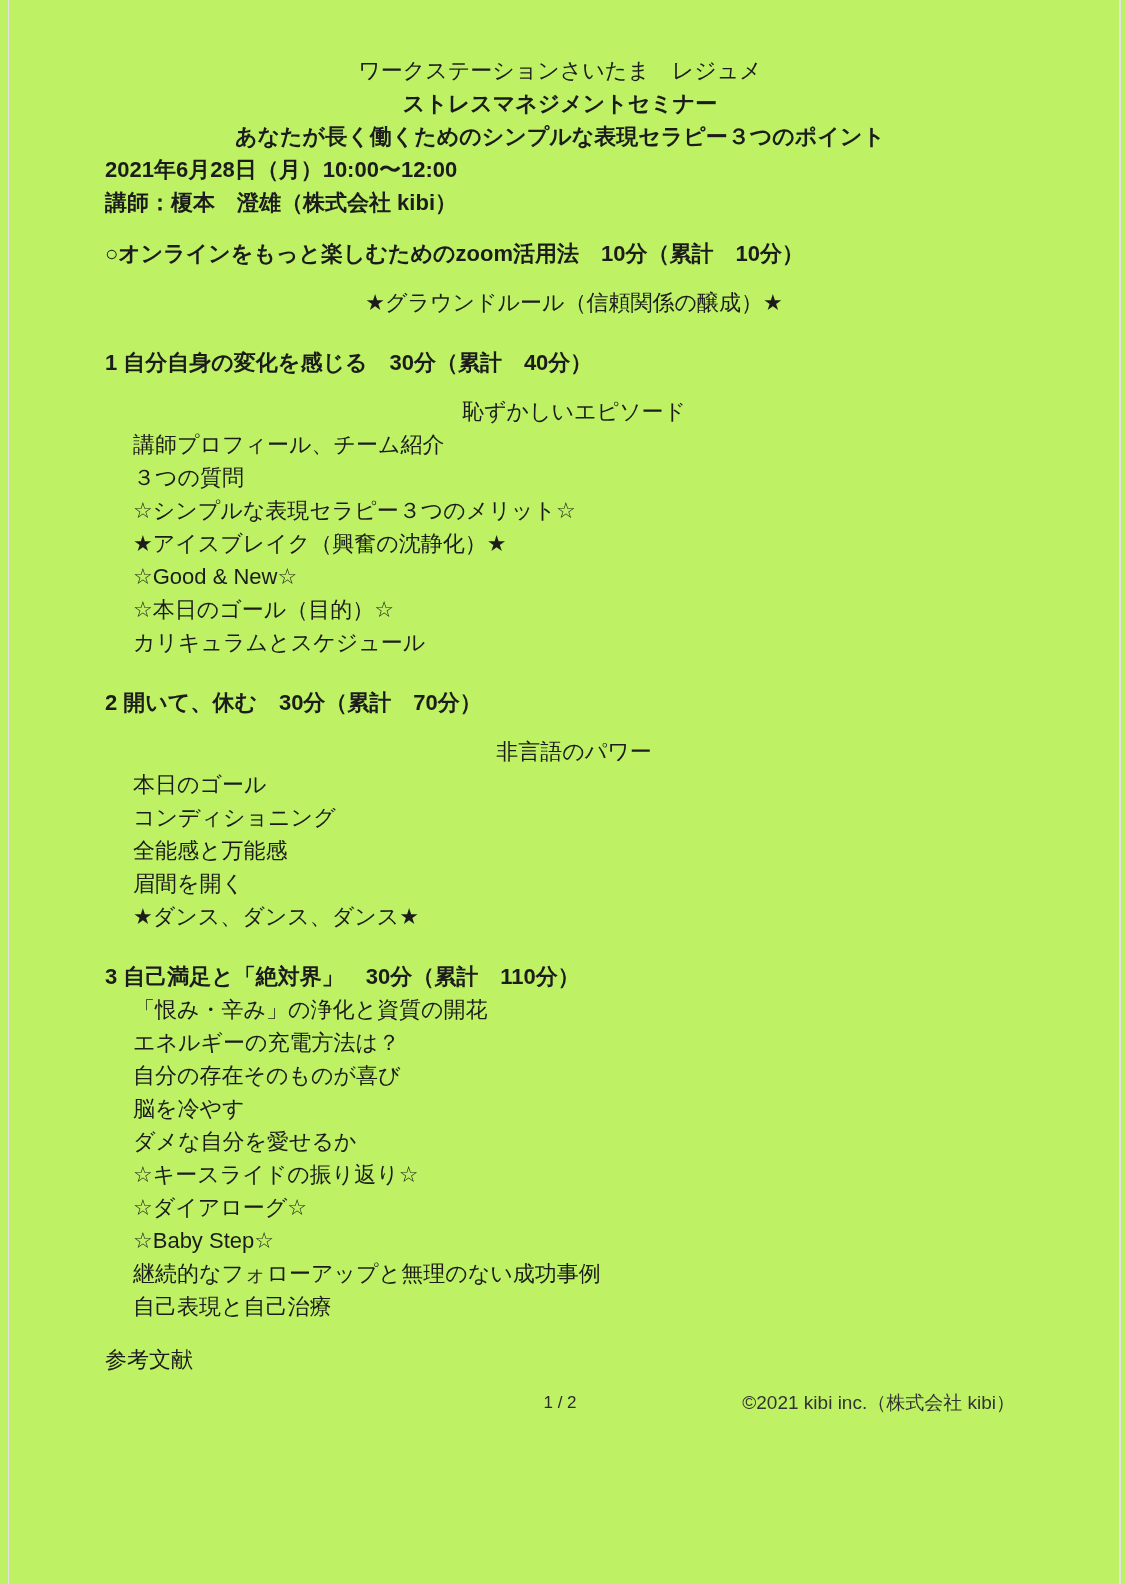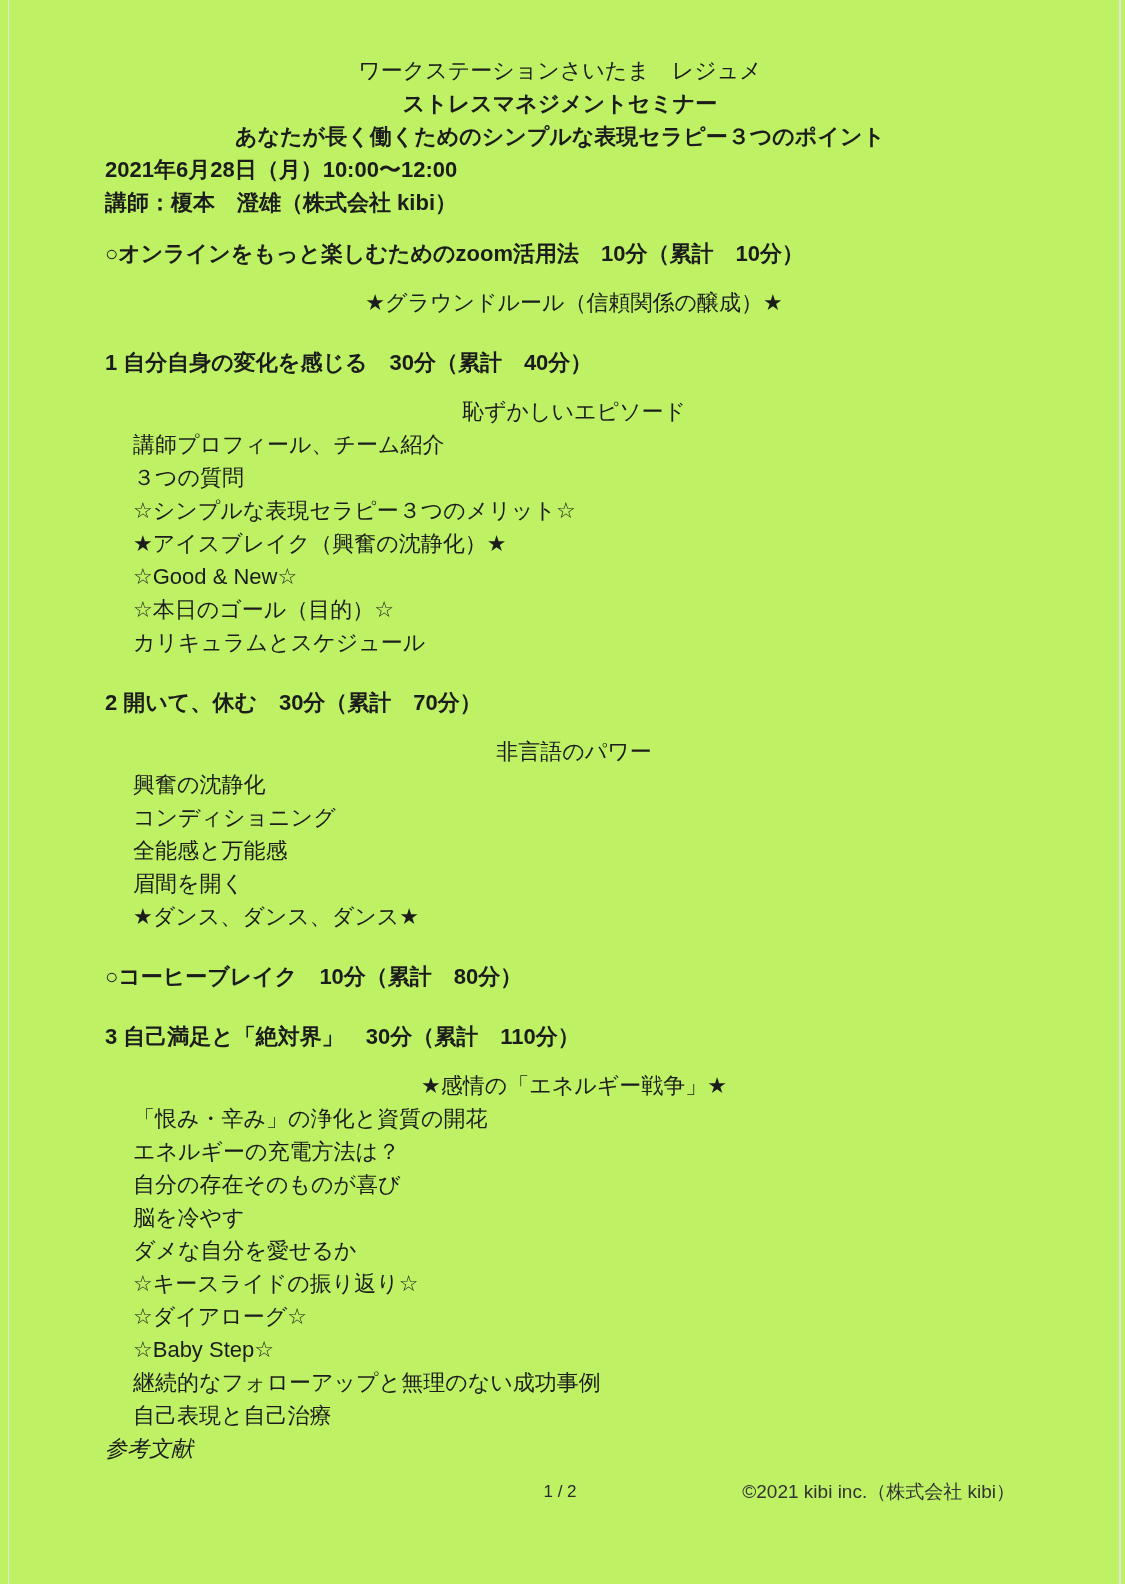--- a/index.html
+++ b/index.html
@@ -47,21 +47,21 @@
   .bold   { font-weight: 700; }
 
   .doc-header .line + .line { margin-top: 0; }
   .doc-header .seminar-title { margin-top: 14px; }
 
   .block { margin-top: 27px; }
   .block:first-child { margin-top: 18px; }
   .block .item { padding-left: 28px; }
   .block .item.first-sub { margin-top: 16px; text-align: center; }
 
-  .references { margin-top: 0; font-style: italic; }
+  .references { margin-top: 20px; }
 
   .footer-row {
     position: relative;
     margin-top: 10px;
     height: 33px;
   }
   .page-number {
     position: absolute;
     left: 0;
     right: 0;
@@ -108,32 +108,28 @@
           <div class="line item">３つの質問</div>
           <div class="line item">☆シンプルな表現セラピー３つのメリット☆</div>
           <div class="line item">★アイスブレイク（興奮の沈静化）★</div>
           <div class="line item">☆Good &amp; New☆</div>
           <div class="line item">☆本日のゴール（目的）☆</div>
           <div class="line item">カリキュラムとスケジュール</div>
         </section>
         <section class="block">
           <div class="line bold heading">2 開いて、休む　30分（累計　70分）</div>
           <div class="line item first-sub">非言語のパワー</div>
-          <div class="line item">興奮の沈静化</div>
+          <div class="line item">本日のゴール</div>
           <div class="line item">コンディショニング</div>
           <div class="line item">全能感と万能感</div>
           <div class="line item">眉間を開く</div>
           <div class="line item">★ダンス、ダンス、ダンス★</div>
         </section>
         <section class="block">
-          <div class="line bold heading">○コーヒーブレイク　10分（累計　80分）</div>
-        </section>
-        <section class="block">
           <div class="line bold heading">3 自己満足と「絶対界」　30分（累計　110分）</div>
-          <div class="line item first-sub">★感情の「エネルギー戦争」★</div>
           <div class="line item">「恨み・辛み」の浄化と資質の開花</div>
           <div class="line item">エネルギーの充電方法は？</div>
           <div class="line item">自分の存在そのものが喜び</div>
           <div class="line item">脳を冷やす</div>
           <div class="line item">ダメな自分を愛せるか</div>
           <div class="line item">☆キースライドの振り返り☆</div>
           <div class="line item">☆ダイアローグ☆</div>
           <div class="line item">☆Baby Step☆</div>
           <div class="line item">継続的なフォローアップと無理のない成功事例</div>
           <div class="line item">自己表現と自己治療</div>

